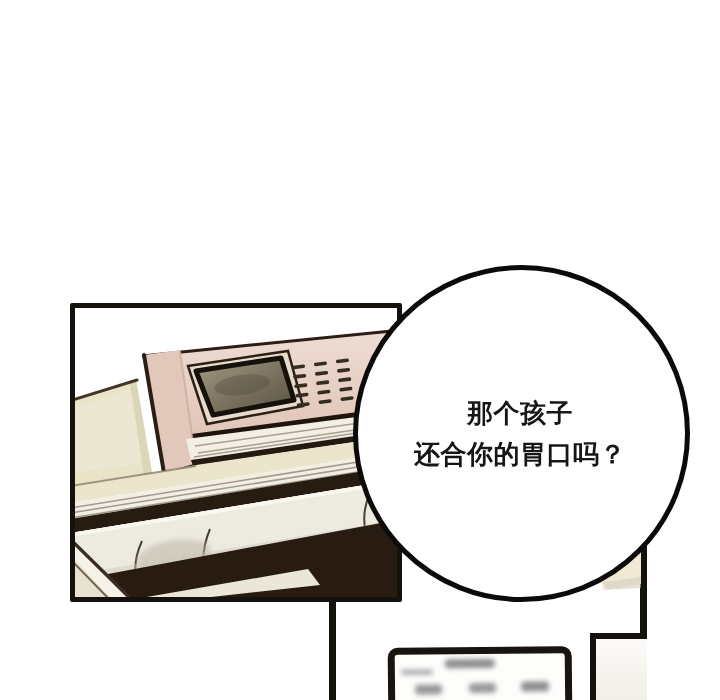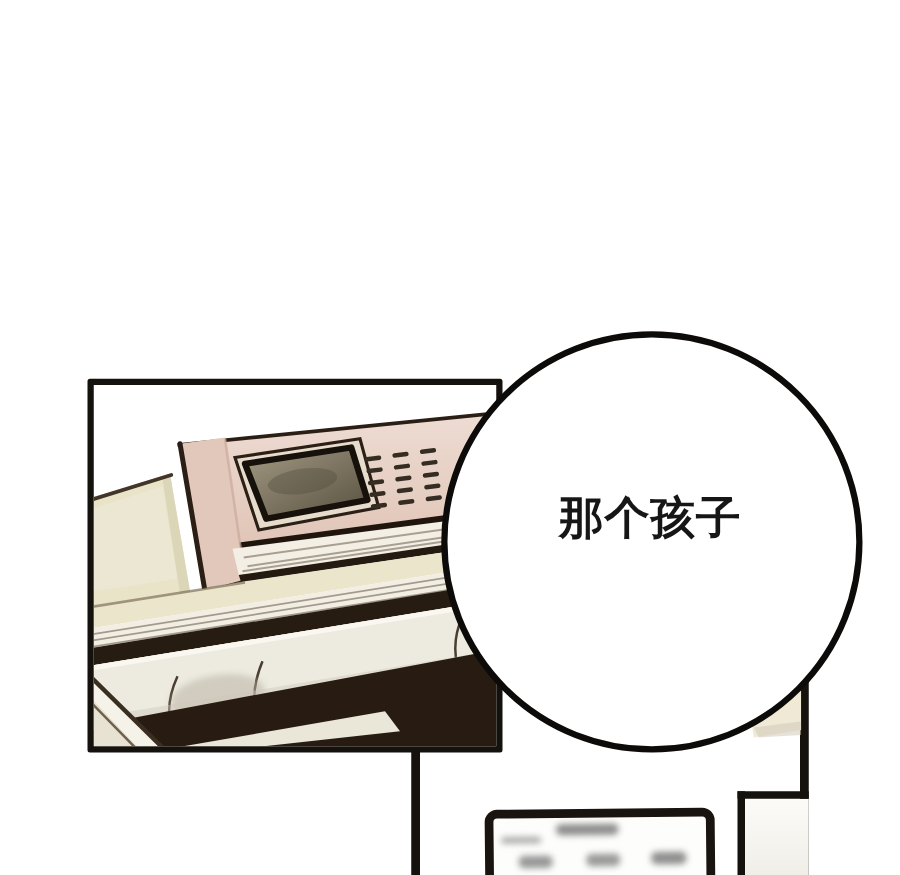--- a/index.html
+++ b/index.html
@@ -39,21 +39,21 @@
   }
   #panel1 svg{display:block;width:100%;height:100%;}
   
   #bubble{
     left:353px;top:265px;width:337px;height:337px;
     border:5px solid #0d0b09;border-radius:50%;
     background:#ffffff;box-sizing:border-box;
   }
   #bubble-text{
     left:350px;top:393px;width:340px;
-    text-align:center;font-size:36px;line-height:41px;
+    text-align:center;font-size:26px;line-height:41px;
     font-weight:700;color:#161616;letter-spacing:.5px;
   }
   #bubble-text span{display:block;}
 </style>
 </head>
 <body>
 
 <div class="abs" id="p2-left-border"></div>
 <div class="abs" id="p2-right-border"></div>
 
@@ -165,13 +165,14 @@
       <path d="M0,236 L62,299 L44,299 L0,252 Z" fill="#f5f2e9"></path>
       <path d="M-2,234 L64,299" stroke="#3b2d1f" stroke-width="3.5" fill="none"></path>
       <path d="M-2,254 L42,299" stroke="#6f614b" stroke-width="2" fill="none"></path>
     </g>
   </svg>
 </div>
 
 <div class="abs" id="bubble"></div>
 <div class="abs" id="bubble-text">
   <span>那个孩子</span>
+  <span>还合你的胃口吗？</span>
 </div>
 
 </body></html>

